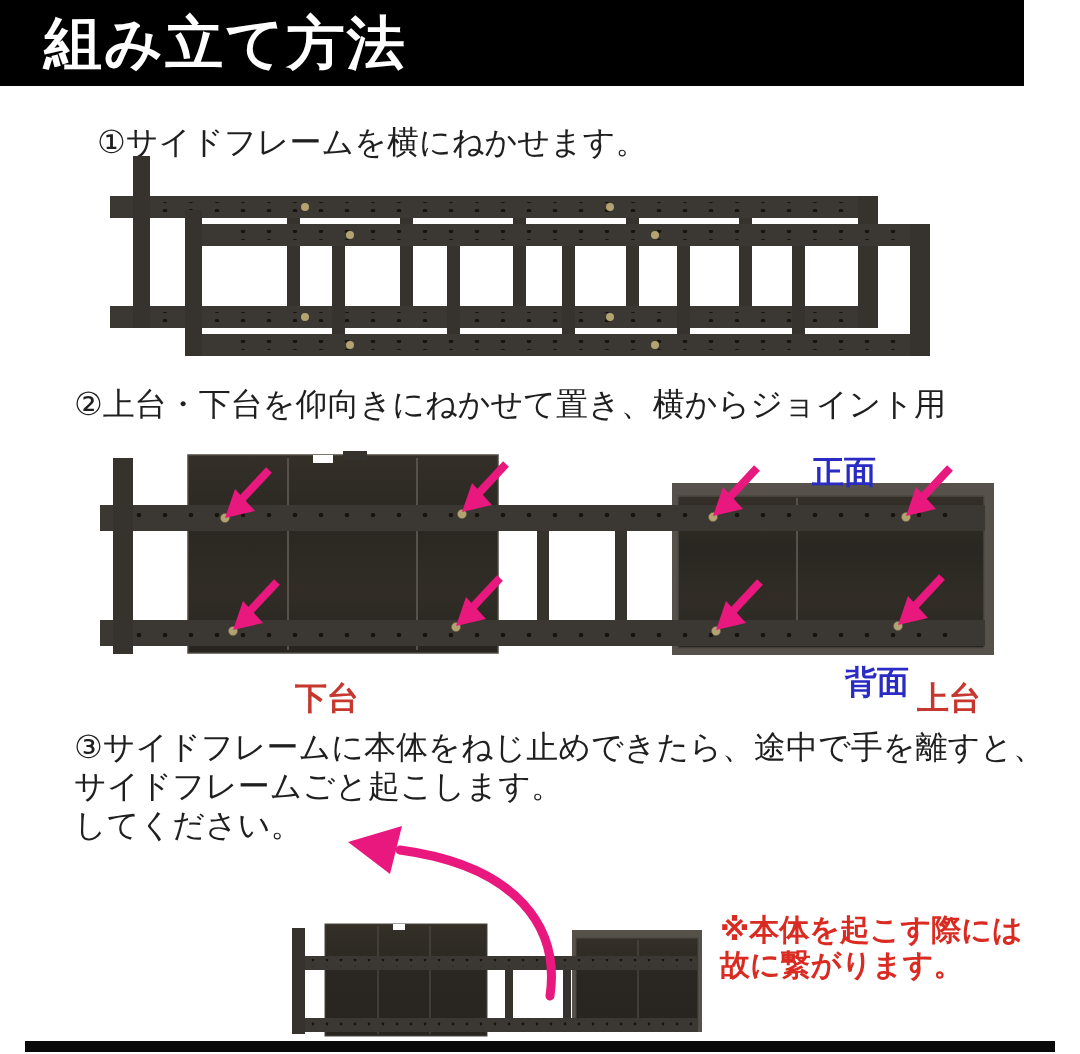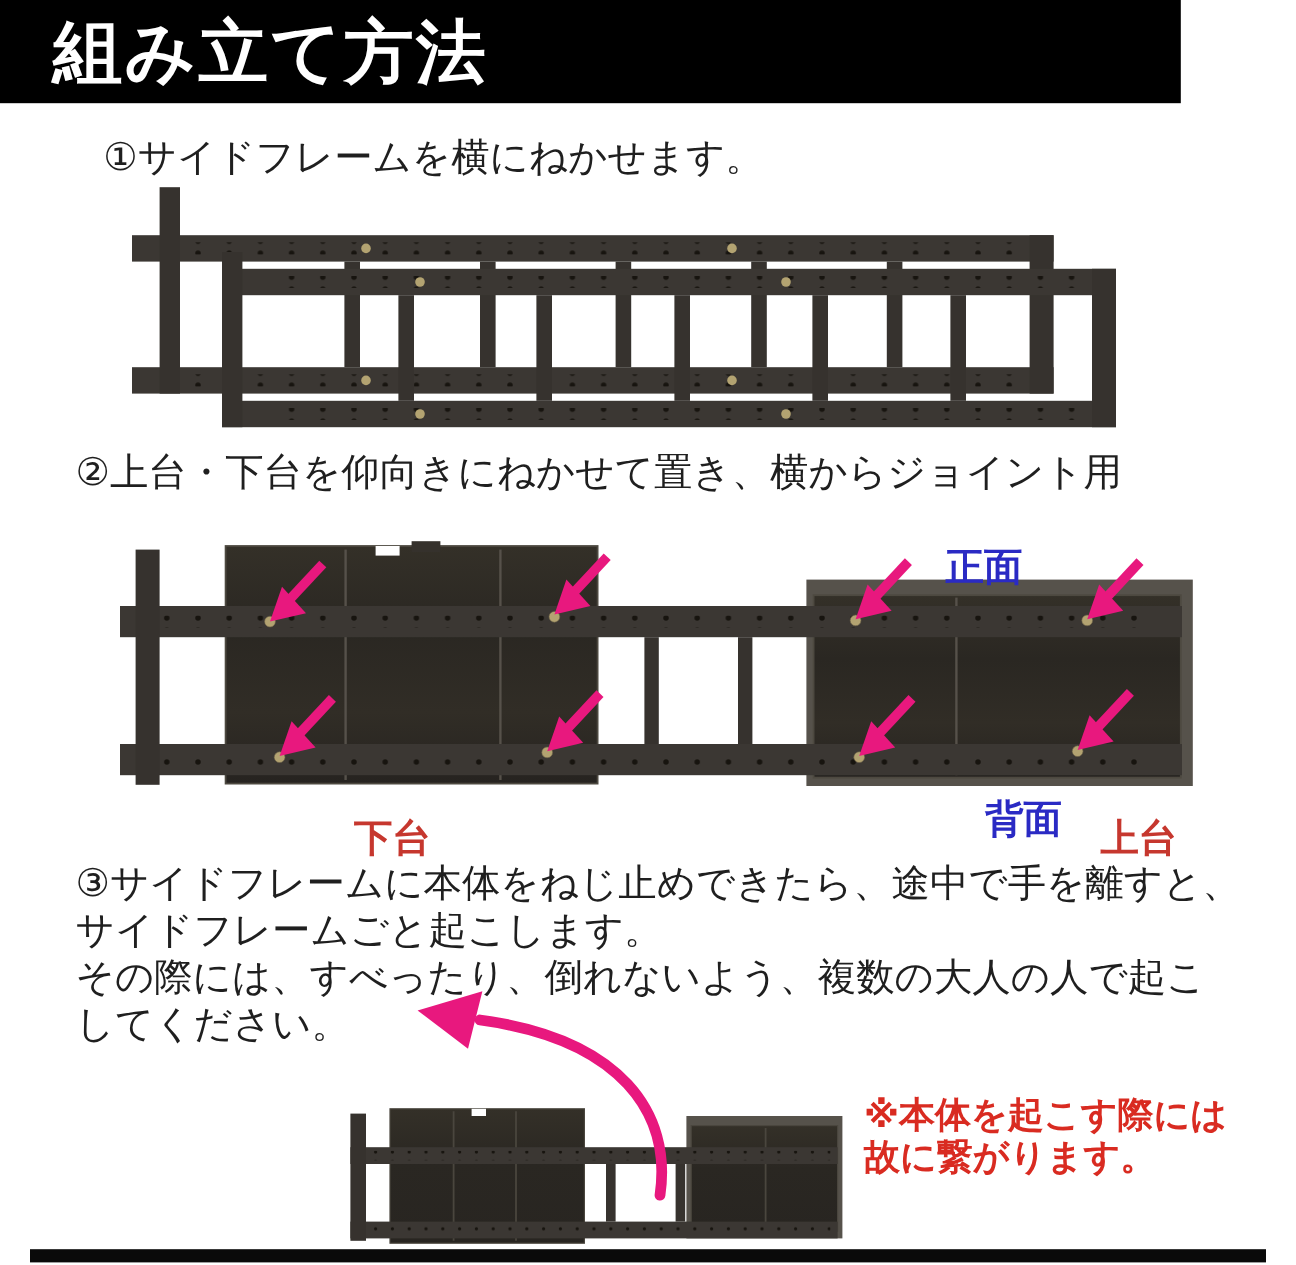--- a/index.html
+++ b/index.html
@@ -3,31 +3,31 @@
 <meta charset="utf-8">
 <style>
   :root{
     --banner-bg:#000000; --title-text:#ffffff; --body-text:#1f1f1f;
     --label-blue:#2a2ac4; --label-red:#c6372e; --warning-red:#d92b21;
     --arrow-pink:#e8187e; --frame-dark:#3b3733; --panel-dark:#2d2a25;
   }
   html,body{margin:0;padding:0;background:#ffffff;}
   .page{position:relative;width:1080px;height:1054px;background:#ffffff;overflow:hidden;
         font-family:"Liberation Sans","DejaVu Sans",sans-serif;}
-  .banner{position:absolute;left:0;top:0;width:984px;height:86px;background:var(--banner-bg);}
+  .banner{position:absolute;left:0;top:0;width:984px;height:86px;background:var(--banner-bg);padding-left:40px;}
   .banner h1{margin:0;position:absolute;left:44px;top:5px;font-size:58px;font-weight:bold;
         color:var(--title-text);letter-spacing:2px;white-space:nowrap;}
-  .step-text{position:absolute;margin:1px;font-size:32px;color:var(--body-text);
+  .step-text{position:absolute;margin:12px;font-size:32px;color:var(--body-text);
         line-height:40px;white-space:nowrap;}
   .step-text span{display:block;}
   #step1-text{left:85px;top:110px;}
   #step2-text{left:62px;top:372px;}
   #step3-text{left:62px;top:716px;line-height:39px;}
   .diagram-label{position:absolute;margin:0;font-size:32px;font-weight:bold;white-space:nowrap;}
-  .blue{color:var(--label-blue);}
+  .blue{color:var(--label-blue);margin-left:24px;}
   .red{color:var(--label-red);margin-top:16px;}
   #label-front{left:788px;top:451px;}
   #label-lower-base{left:295px;top:661px;}
   #label-back{left:821px;top:661px;}
   #label-upper-base{left:917px;top:661px;}
   .warning{position:absolute;left:704px;top:896px;margin:16px;font-size:30px;font-weight:bold;
         color:var(--warning-red);line-height:35px;white-space:nowrap;}
   .warning span{display:block;}
   .bottom-bar{position:absolute;left:25px;top:1041px;width:1030px;height:11px;background:#0a0a0a;}
   svg.illus{position:absolute;overflow:visible;}
@@ -165,21 +165,20 @@
   </svg>
 
   <p class="diagram-label blue" id="label-front">正面</p>
   <p class="diagram-label red" id="label-lower-base">下台</p>
   <p class="diagram-label blue" id="label-back">背面</p>
   <p class="diagram-label red" id="label-upper-base">上台</p>
 
   <p class="step-text" id="step3-text">
     <span>③サイドフレームに本体をねじ止めできたら、途中で手を離すと、</span>
     <span>サイドフレームごと起こします。</span>
-    <span>その際には、すべったり、倒れないよう、複数の大人の人で起こ</span>
     <span>してください。</span>
   </p>
 
   <svg class="illus" id="svg-step3" width="432" height="214" viewBox="0 0 432 214">
     <defs>
       <pattern id="holesC" width="14" height="8" patternUnits="userSpaceOnUse">
         <circle cx="7" cy="4" r="1.4" fill="#17140f"></circle>
       </pattern>
       <linearGradient id="woodC" x1="0" y1="0" x2="0" y2="1">
         <stop offset="0%" stop-color="#343028"></stop>

